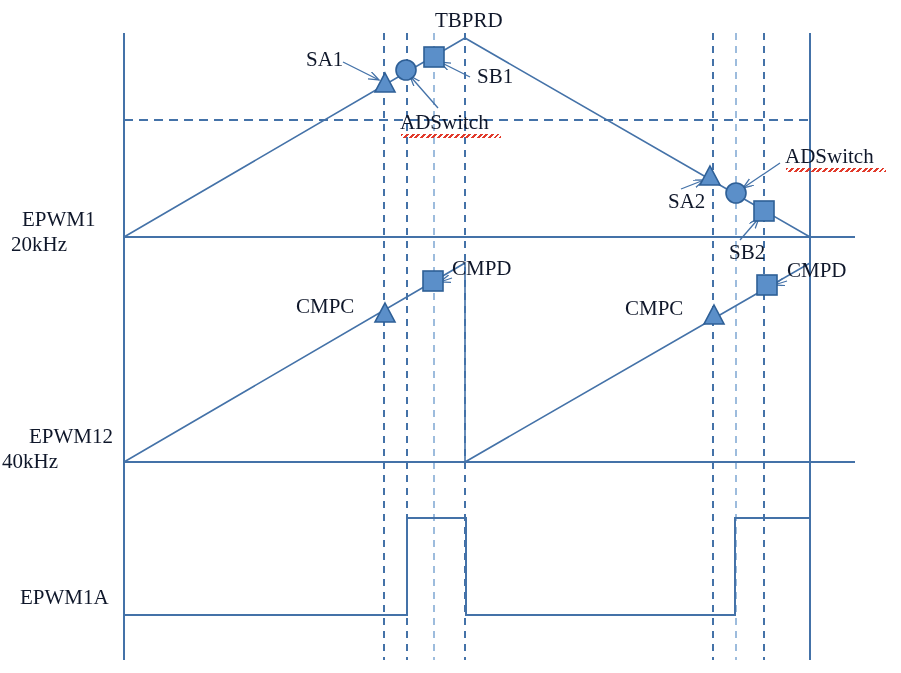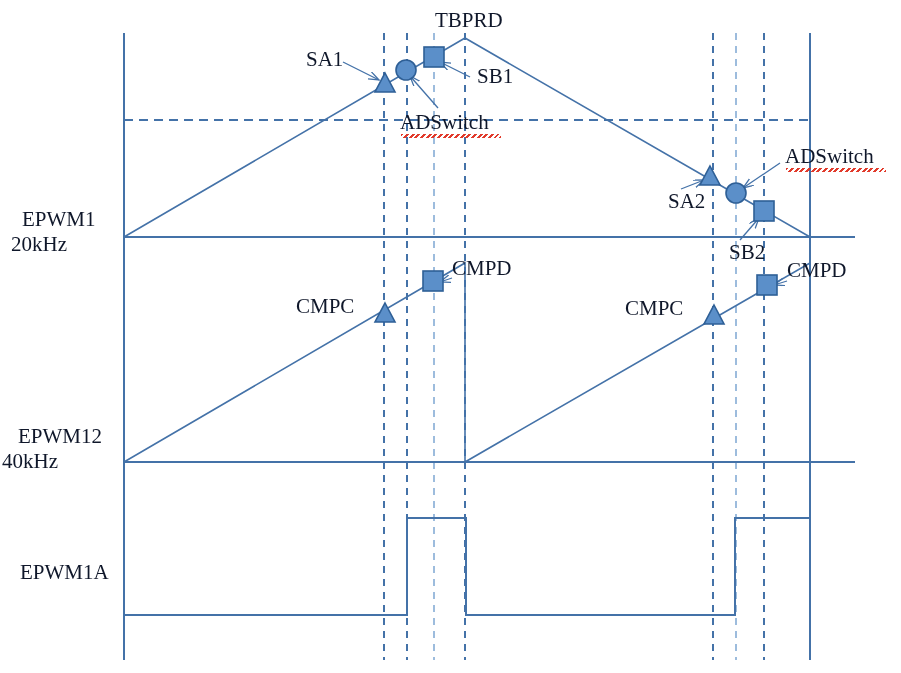--- a/index.html
+++ b/index.html
@@ -91,24 +91,24 @@
       <rect x="423" y="271" width="20" height="20"></rect>
 
       <polygon points="714,305 724,324 704,324"></polygon>
       <rect x="757" y="275" width="20" height="20"></rect>
     </g>
   </svg>
 
   <div class="lbl sig" style="left:22px;top:207px;">EPWM1</div>
   <div class="lbl sig" style="left:11px;top:232px;">20kHz</div>
 
-  <div class="lbl sig" style="left:18px;top:424px;">EPWM12</div>
+  <div class="lbl sig" style="left:29px;top:424px;">EPWM12</div>
   <div class="lbl sig" style="left:2px;top:449px;">40kHz</div>
 
-  <div class="lbl sig" style="left:20px;top:560px;text-align:right;">EPWM1A</div>
+  <div class="lbl sig" style="left:20px;top:585px;text-align:right;">EPWM1A</div>
 
   <div class="lbl" style="left:306px;top:47px;">SA1</div>
 
   <div class="lbl" style="left:435px;top:8px;">TBPRD</div>
 
   <div class="lbl" style="left:477px;top:64px;">SB1</div>
 
   <div class="lbl" style="left:400px;top:110px;">ADSwitch</div>
   <div class="misspell" style="left:401px;top:134px;width:100px;"></div>
 

